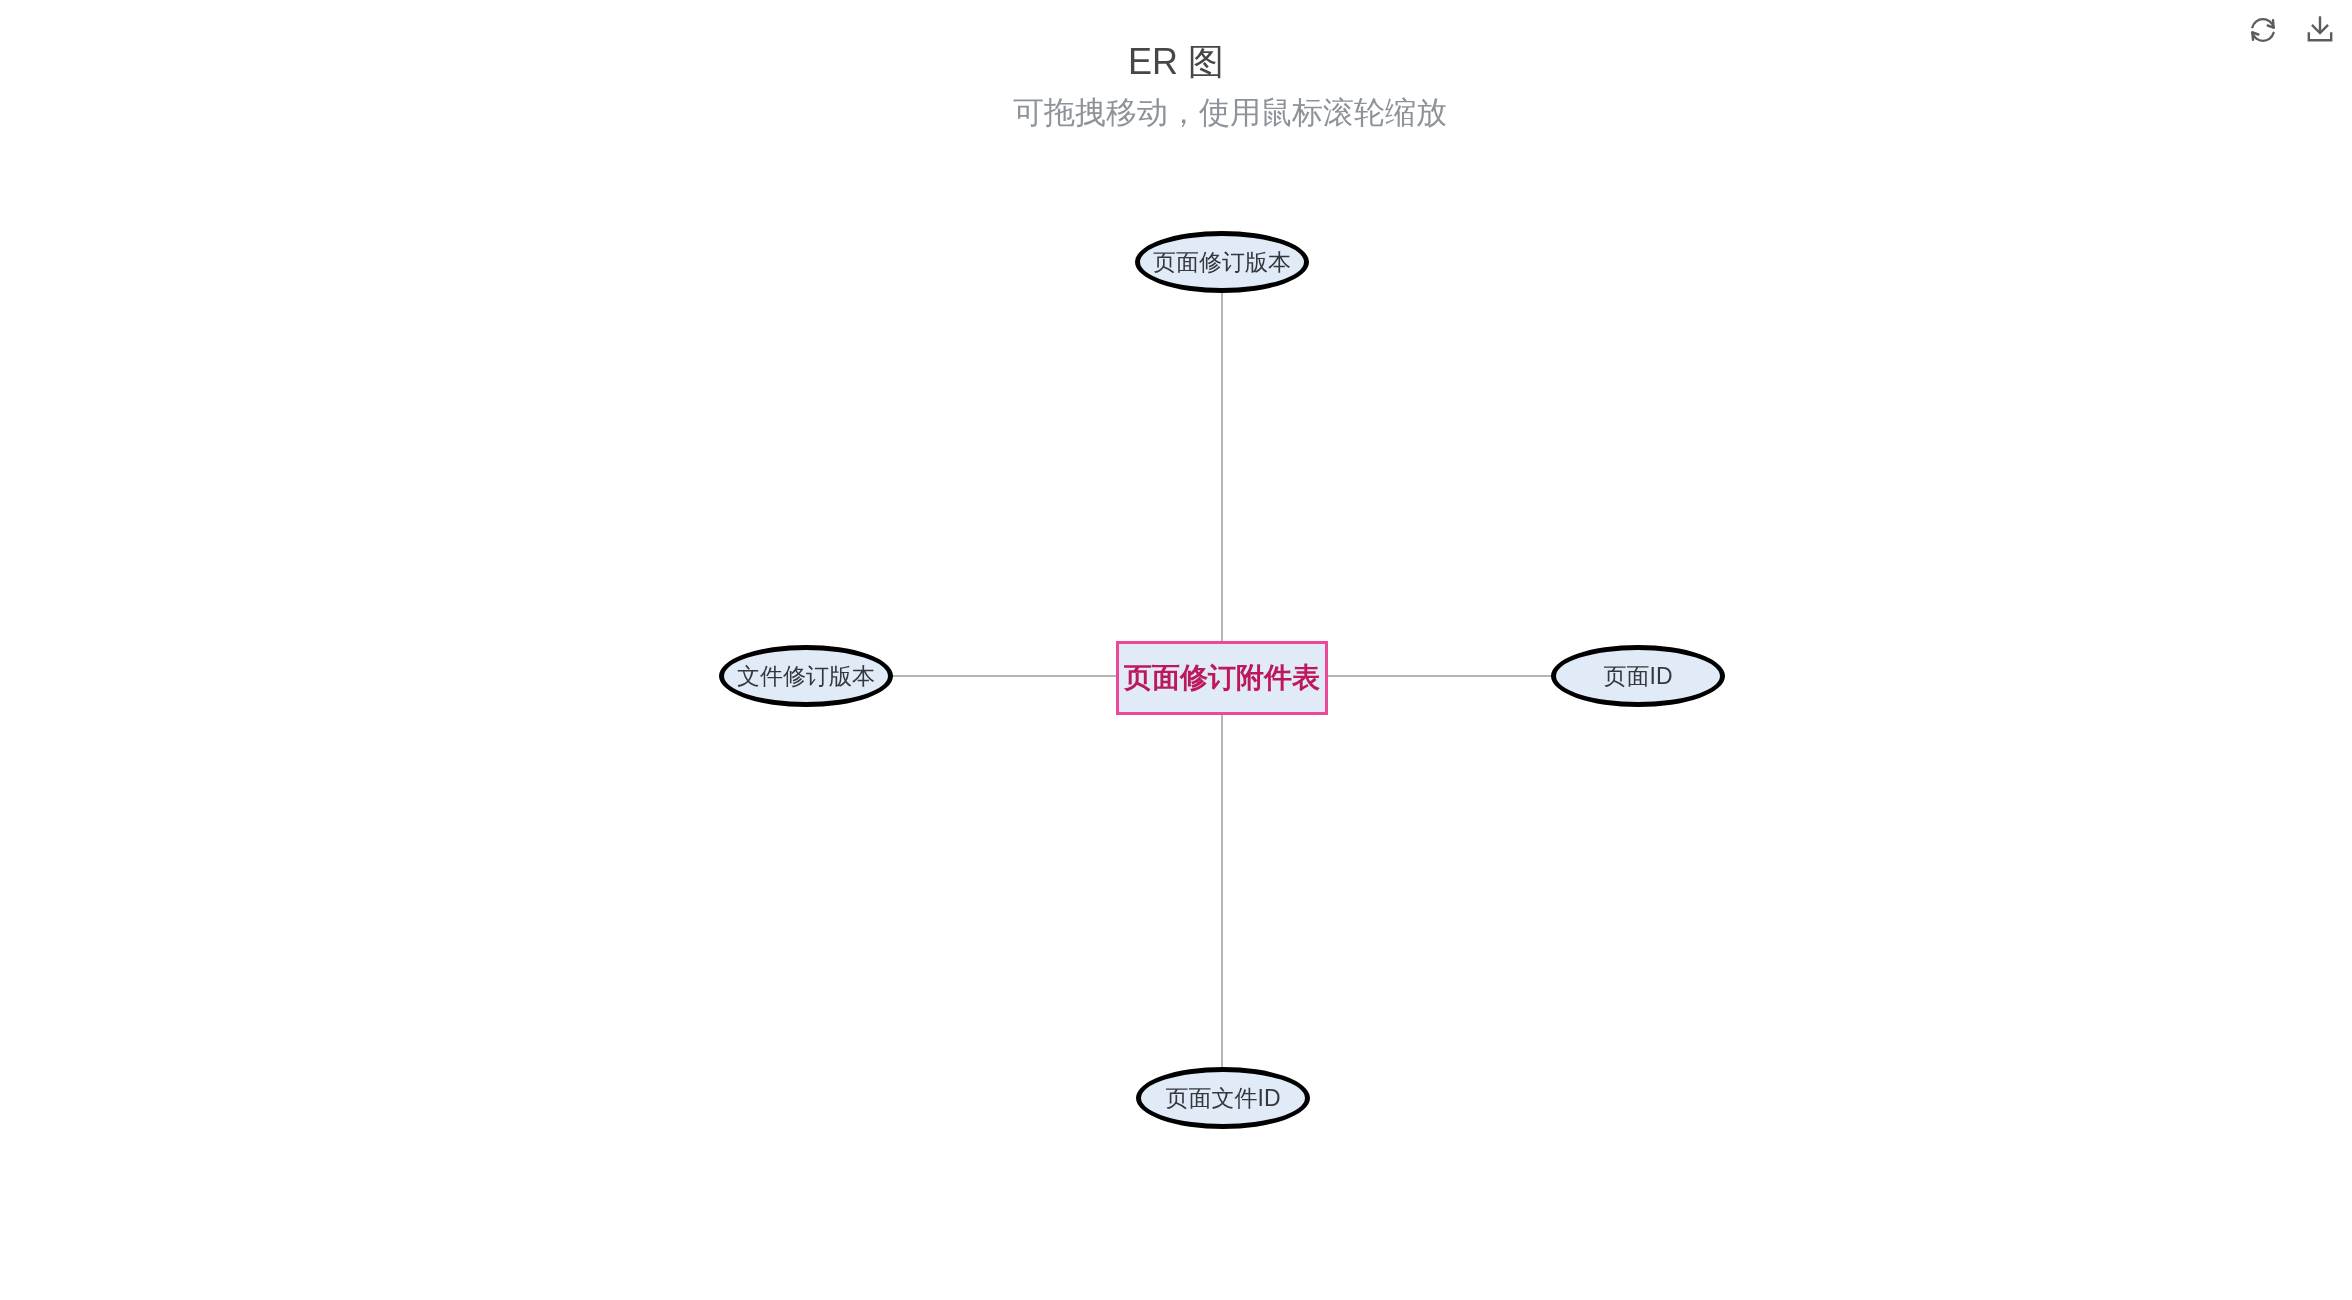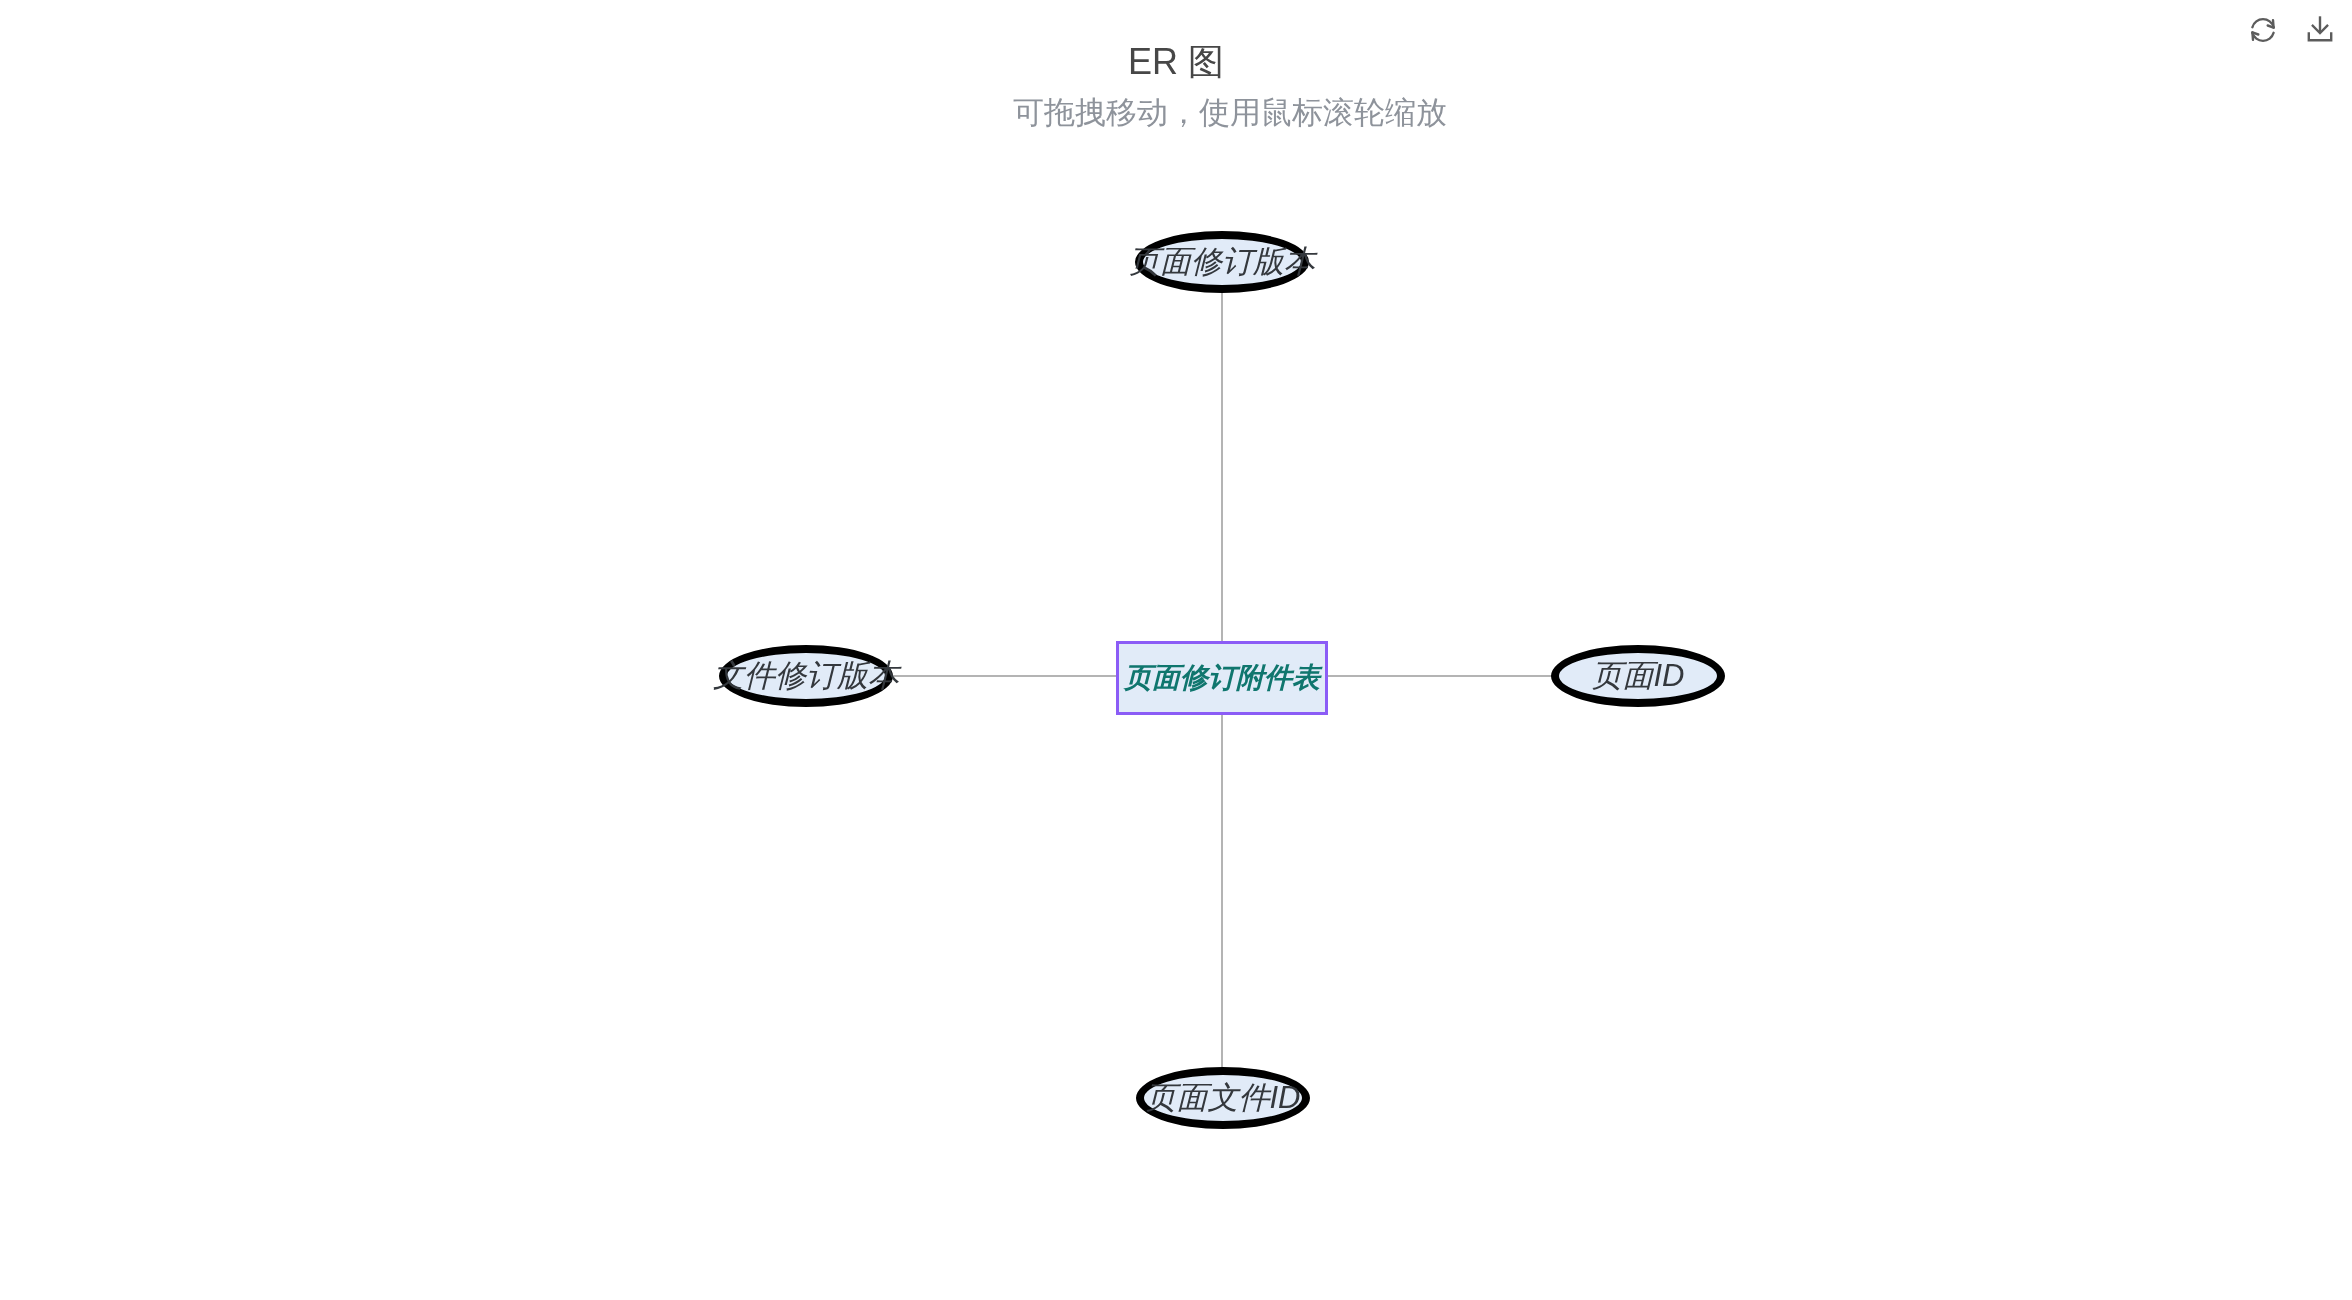--- a/index.html
+++ b/index.html
@@ -82,33 +82,31 @@
     display: flex;
     align-items: center;
     justify-content: center;
     background: #e1ebf8;
     color: #34383d;
     white-space: nowrap;
   }
   .node-ellipse {
     width: 174px;
     height: 62px;
-    border: 8px solid #000000;
+    border: 5px solid #000000;
     border-radius: 50%;
-    font-size: 31px;
-    font-style: italic;
+    font-size: 23px;
   }
   .node-rect {
     width: 212px;
     height: 74px;
-    border: 3px solid #8b5cf6;
+    border: 3px solid #ec4899;
     font-size: 28px;
     font-weight: bold;
-    color: #0f766e;
-    font-style: italic;
+    color: #be185d;
   }
   .node-top    { left: 1135px; top: 231px;  }
   .node-left   { left: 719px;  top: 645px;  }
   .node-right  { left: 1551px; top: 645px;  }
   .node-bottom { left: 1136px; top: 1067px; }
   .node-entity { left: 1116px; top: 641px;  }
 </style>
 </head>
 <body>
 

